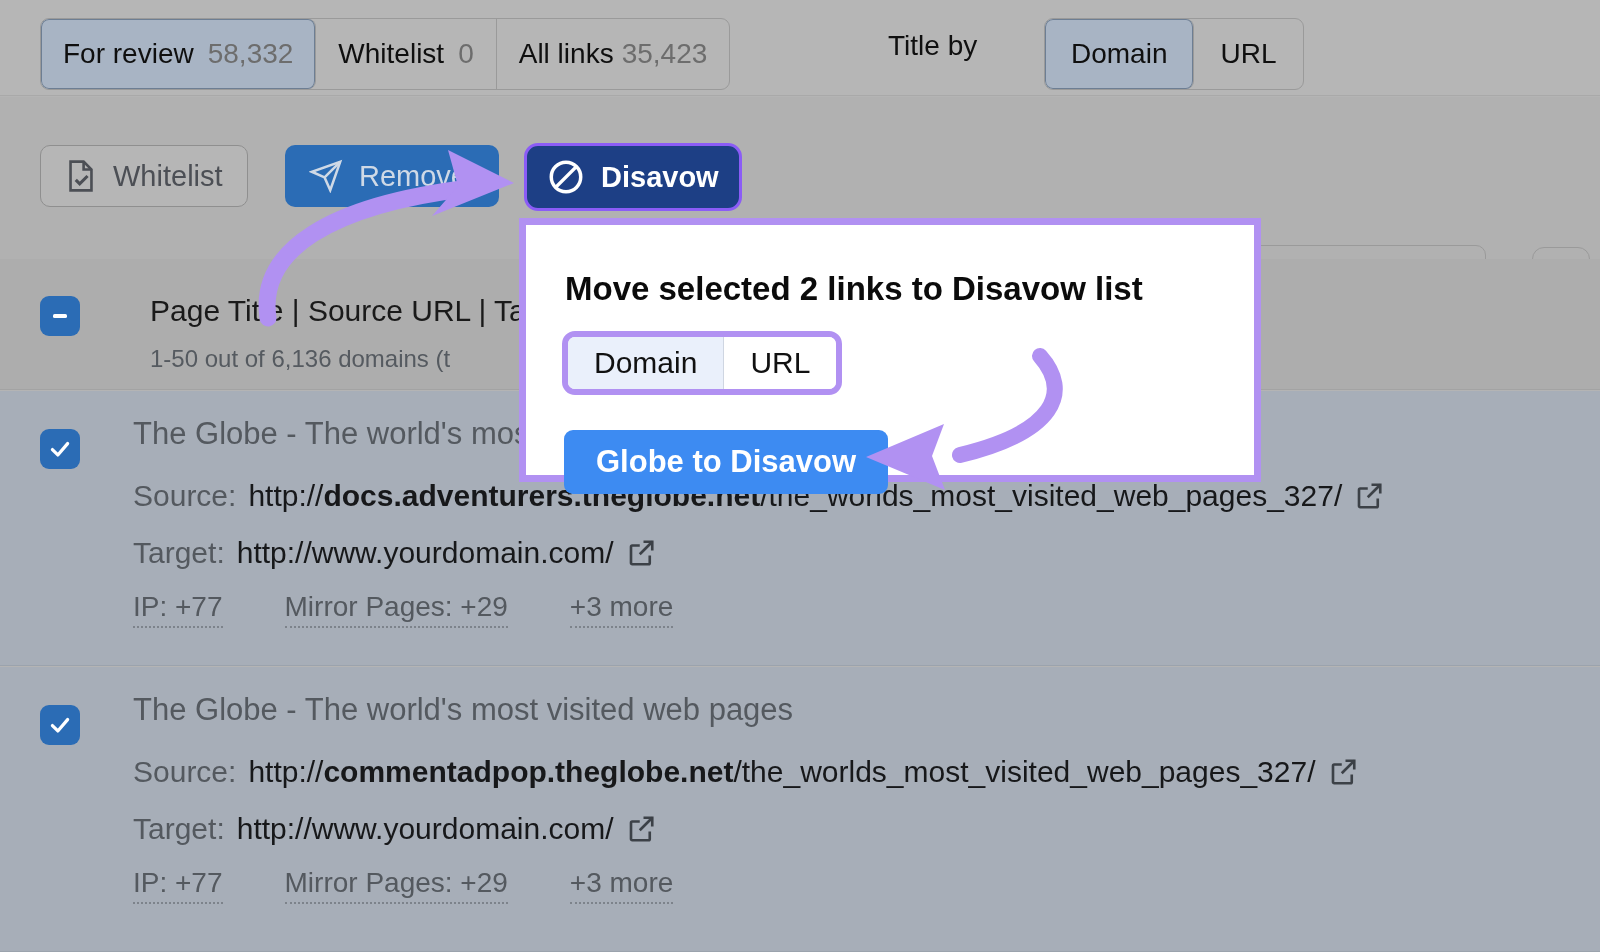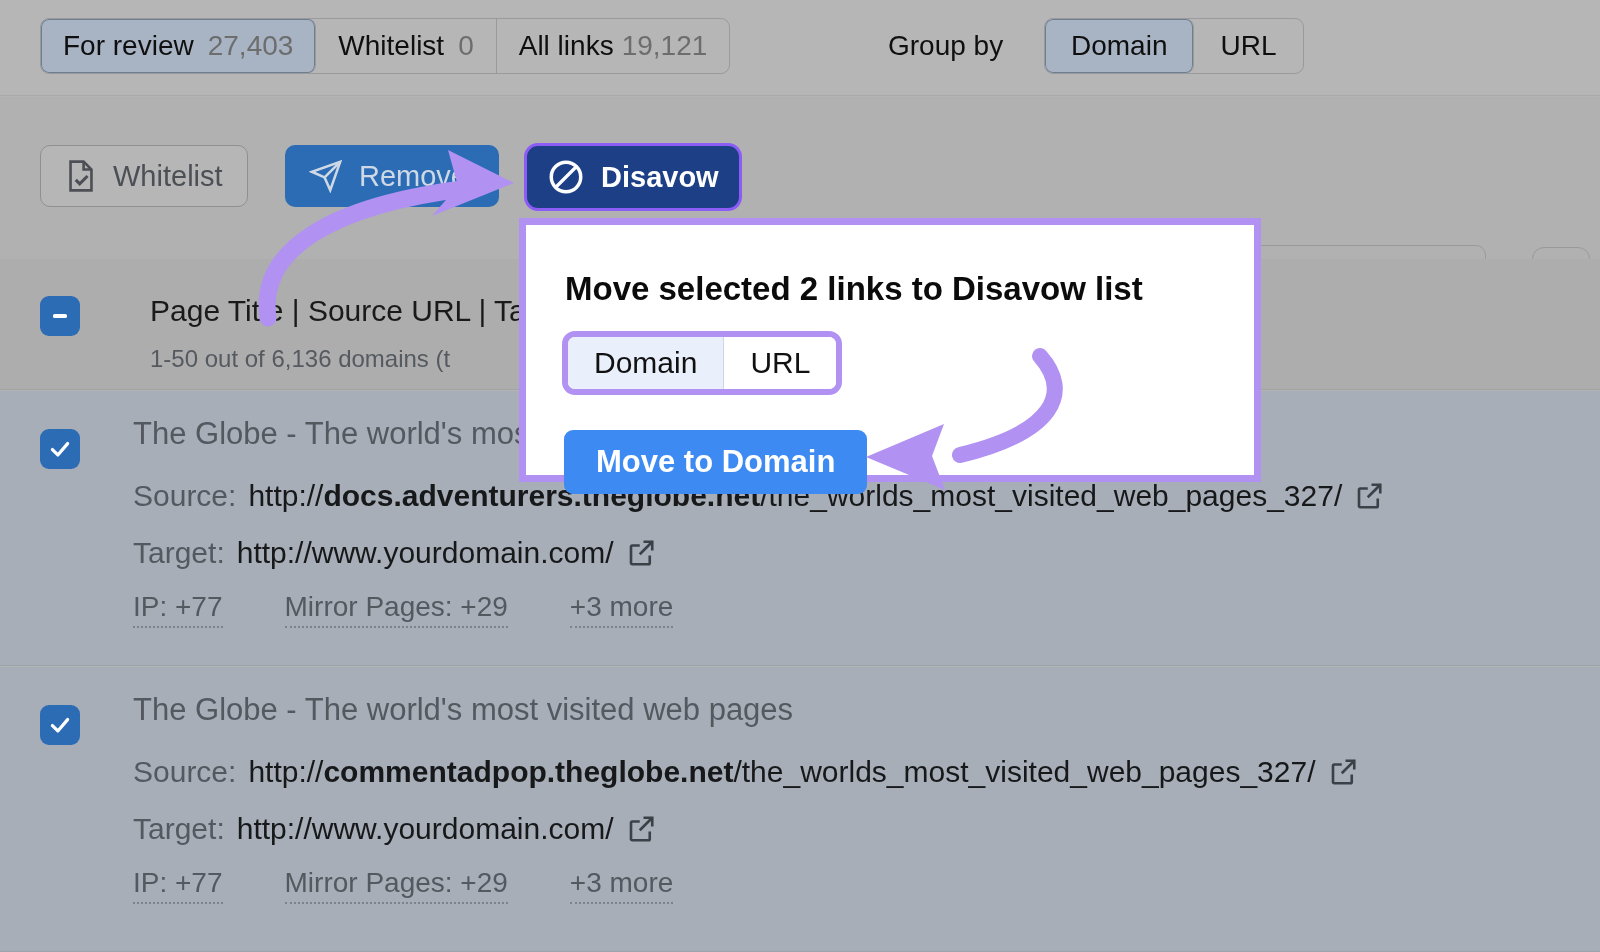--- a/index.html
+++ b/index.html
@@ -22,21 +22,21 @@
     border-bottom: 1px solid #a9a9a9;
   }
   .seg-group {
     position: absolute;
     display: flex;
     align-items: stretch;
     border: 1px solid #9a9a9a;
     border-radius: 9px;
     overflow: hidden;
     background: #b6b6b6;
-    height: 56px;
+    height: 72px;
   }
   #counts-group { left: 40px; top: 18px; }
   .seg {
     display: flex;
     align-items: center;
     gap: 14px;
     padding: 0 22px;
     font-size: 28px;
     color: #0f0f0f;
     border-right: 1px solid #9a9a9a;
@@ -285,33 +285,33 @@
   .anno.below { z-index: 30; }
 </style>
 </head>
 <body>
 
 <div class="topbar">
 
   <div class="seg-group" id="counts-group">
     <div class="seg active">
       <span>For review</span>
-      <span class="count">27,403</span>
+      <span class="count">58,332</span>
     </div>
     <div class="seg">
       <span>Whitelist</span>
       <span class="count">0</span>
     </div>
     <div class="seg">
       <span>All links</span>
-      <span class="count">19,121</span>
+      <span class="count">35,423</span>
     </div>
   </div>
 
-  <div class="groupby-label">Group by</div>
+  <div class="groupby-label">Title by</div>
 
   <div class="seg-group" id="groupby-group">
     <div class="seg active">Domain</div>
     <div class="seg">URL</div>
   </div>
 </div>
 
 <div class="toolbar">
 
   <div class="btn" id="btn-whitelist">
@@ -460,19 +460,19 @@
   <path d="M268 318 C 258 250, 330 205, 470 188" stroke="#b191f2" stroke-width="17" fill="none" stroke-linecap="round"></path>
   <path d="M514 183 L 448 150 L 458 186 L 432 216 Z" fill="#b191f2"></path>
 </svg>
 
 <div class="modal">
   <div class="modal-title">Move selected 2 links to Disavow list</div>
   <div class="modal-seg">
     <div class="opt sel">Domain</div>
     <div class="opt">URL</div>
   </div>
-  <button class="modal-btn">Move to Domain</button>
+  <button class="modal-btn">Globe to Disavow</button>
 </div>
 
 <svg class="anno">
   <path d="M1040 356 C 1072 392, 1055 432, 960 455" stroke="#b191f2" stroke-width="16" fill="none" stroke-linecap="round"></path>
   <path d="M866 457 L 944 424 L 932 456 L 945 490 Z" fill="#b191f2"></path>
 </svg>
 
 </body></html>

